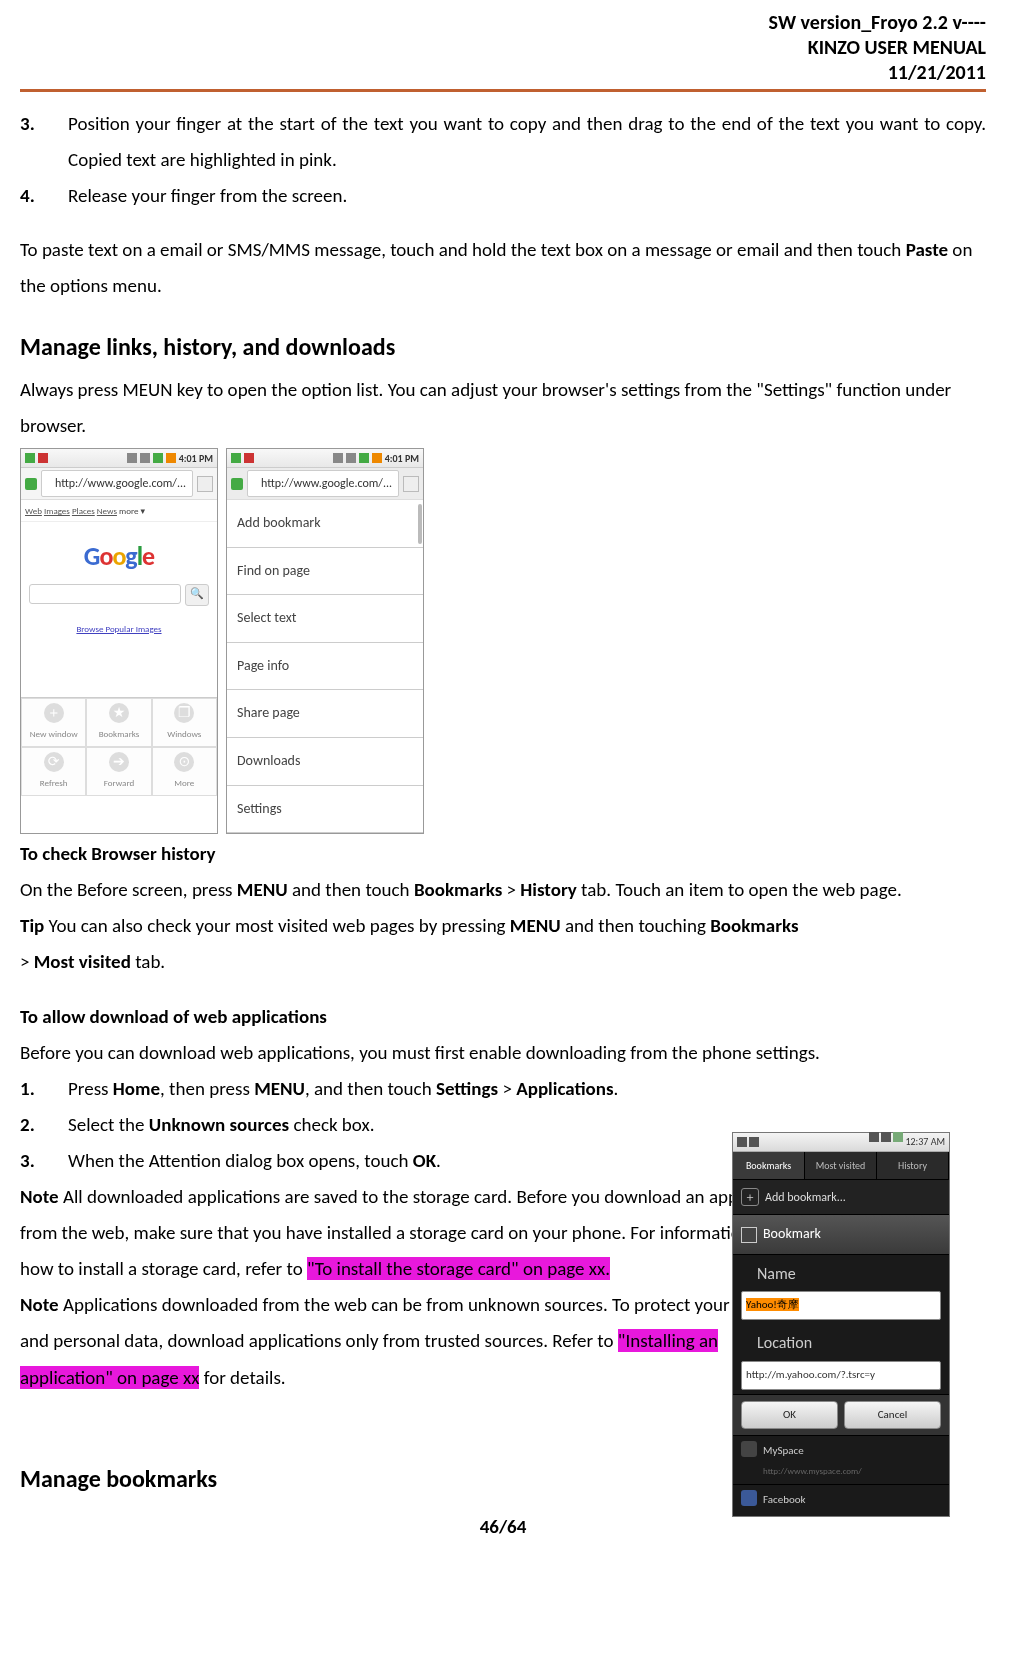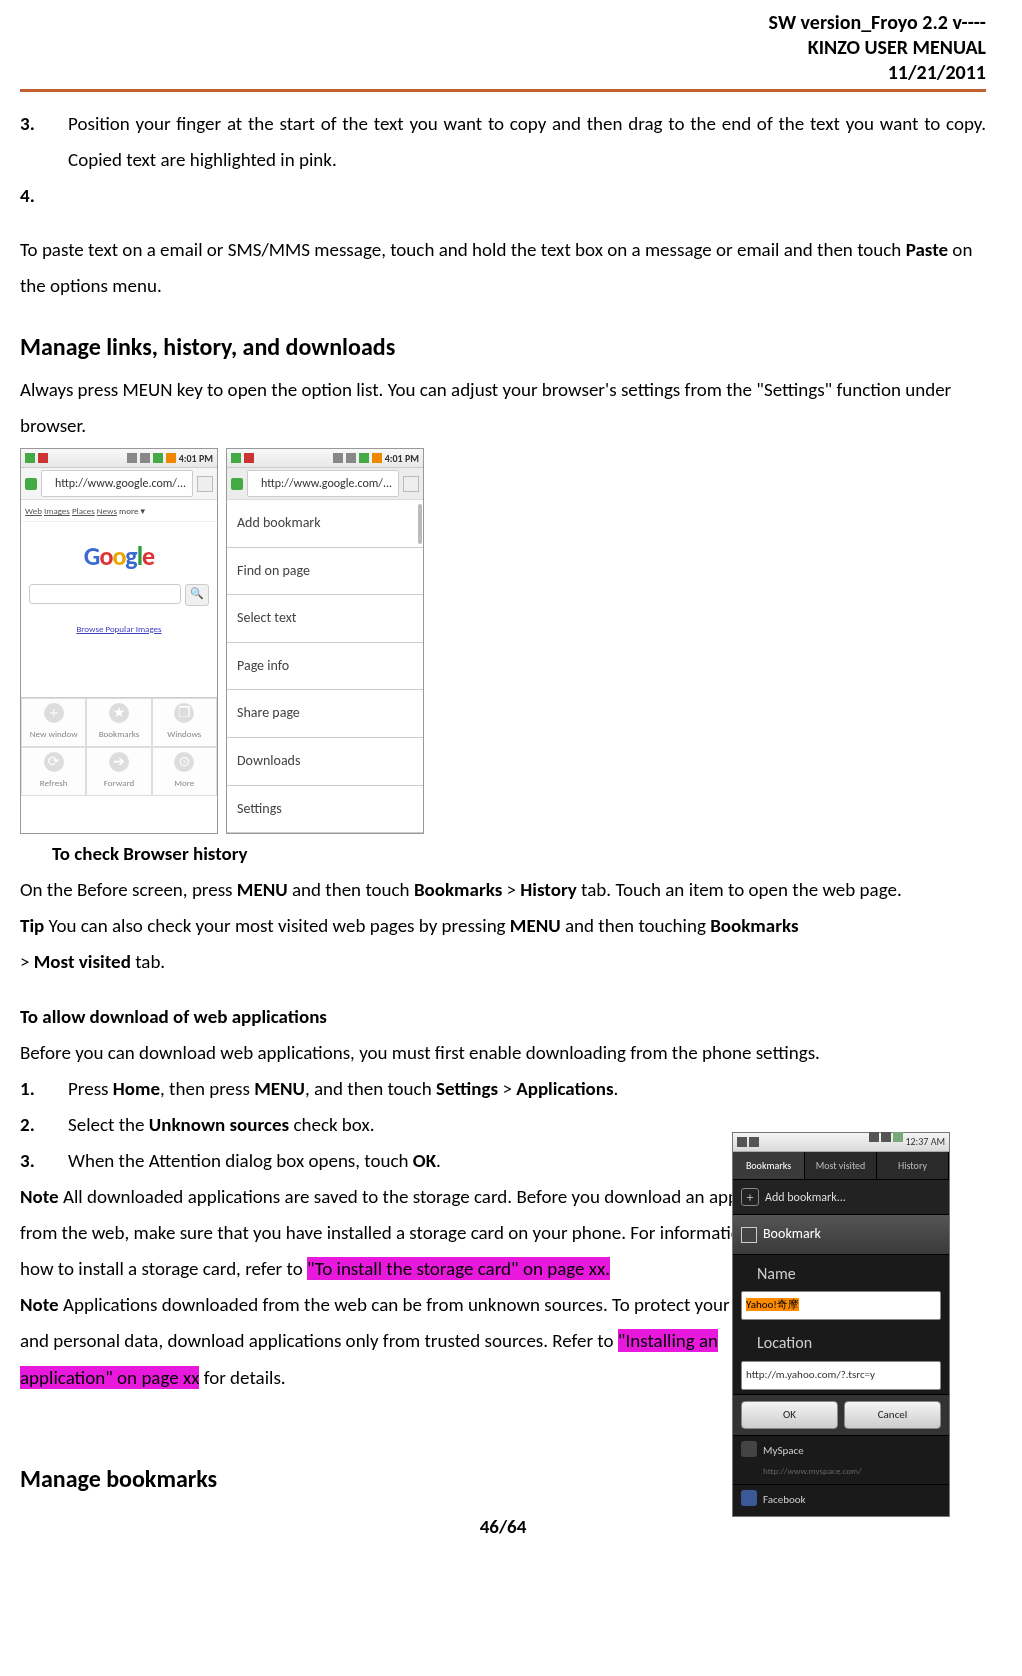--- a/index.html
+++ b/index.html
@@ -215,20 +215,21 @@
   </div>
   <div class="header-rule"></div>
 
   <div class="content-wrap">
     <div class="list-item justify">
       <div class="list-num">3.</div>
       <div>Position your finger at the start of the text you want to copy and then drag to the end of the text you want to copy.  Copied text are highlighted in pink.</div>
     </div>
     <div class="list-item">
       <div class="list-num">4.</div>
+      <div>Release your finger from the screen.</div>
     </div>
 
     <div style="height:18px;"></div>
 
     <div>
       <span>To paste text on a email or SMS/MMS message, touch and hold the text box on a message or email and then touch </span><span class="bold">Paste</span><span> on the options menu.</span>
     </div>
 
     <div class="h2">Manage links, history, and downloads</div>
     <div>Always press MEUN key to open the option list.  You can adjust your browser's settings from the "Settings" function under browser.</div>
@@ -304,21 +305,21 @@
           <div class="menu-item">Select text</div>
           <div class="menu-item">Page info</div>
           <div class="menu-item">Share page</div>
           <div class="menu-item">Downloads</div>
           <div class="menu-item">Settings</div>
           <div class="scroll-thumb"></div>
         </div>
       </div>
     </div>
 
-    <div class="bold" style="margin-top:2px;margin-left:32px;">To check Browser history</div>
+    <div class="bold" style="margin-top:2px;">To check Browser history</div>
     <div>
       <span>On the Before screen, press </span><span class="bold">MENU</span><span> and then touch </span><span class="bold">Bookmarks</span><span> &gt; </span><span class="bold">History</span><span> tab. Touch an item to open the web page.</span>
     </div>
     <div>
       <span class="bold">Tip</span><span> You can also check your most visited web pages by pressing </span><span class="bold">MENU</span><span> and then touching </span><span class="bold">Bookmarks</span>
     </div>
     <div>
       <span>&gt; </span><span class="bold">Most visited</span><span> tab.</span>
     </div>
 

